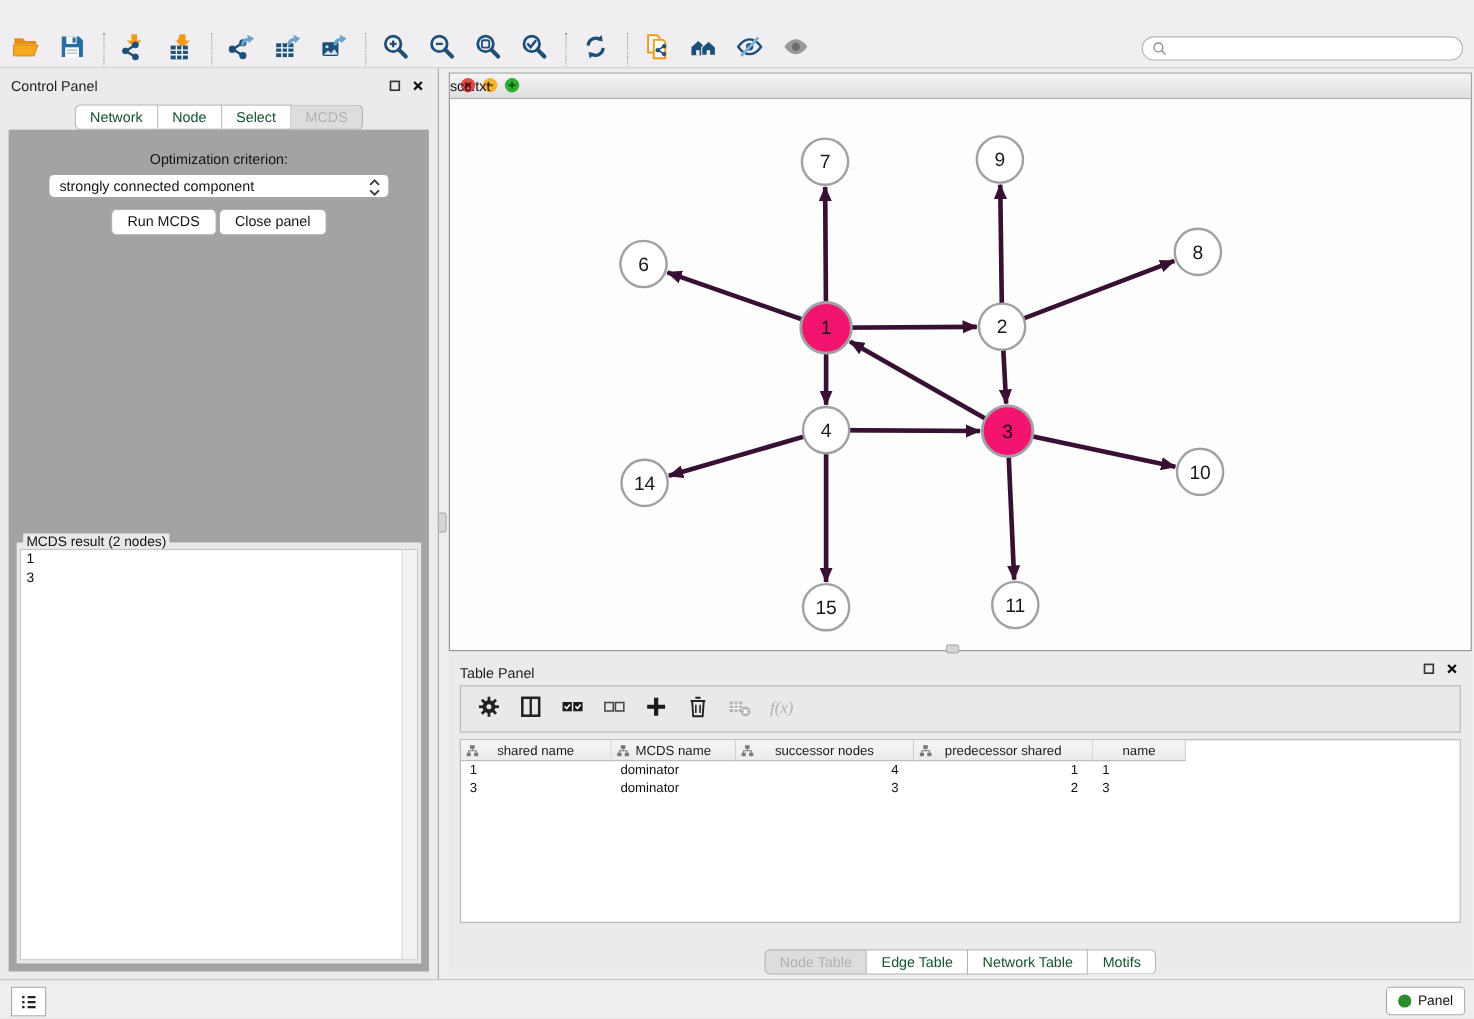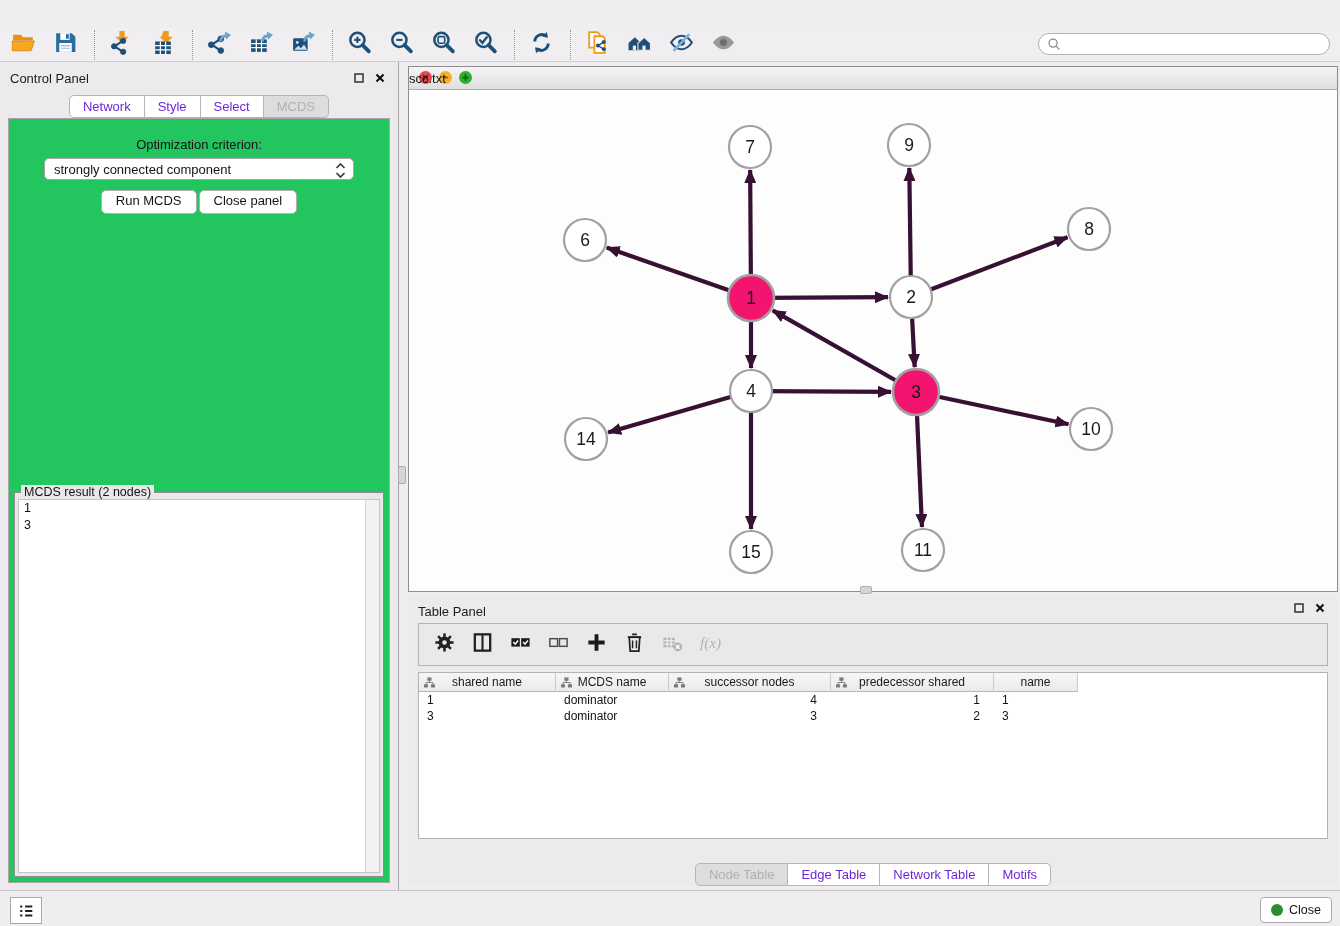--- a/index.html
+++ b/index.html
@@ -26,28 +26,28 @@
   #search-input{border:none;outline:none;flex:1;height:18px;font-size:12px;background:transparent;padding:0 8px 0 4px;}
 
   
   #control-panel{position:absolute;left:0;top:62px;width:399px;height:828px;background:#eceaec;
     border-right:1px solid #a8a6a8;box-sizing:border-box;}
   .panel-title{position:absolute;left:10px;top:9px;font-size:13px;color:#1c1c1c;}
   .panel-ctl{position:absolute;top:9px;width:13px;height:13px;display:flex;align-items:center;justify-content:center;cursor:pointer;}
   .panel-ctl svg{width:12px;height:12px;}
 
   .tabs-row{position:absolute;left:0;right:0;display:flex;justify-content:center;}
-  .tab{height:21px;line-height:21px;padding:0 13px;font-size:13px;background:#fff;color:#6d28d9;
+  .tab{height:21px;line-height:21px;padding:0 13px;font-size:13px;background:#fff;color:#14532d;
     border:1px solid #b6b4b6;border-left:none;cursor:pointer;}
   .tab:first-child{border-left:1px solid #b6b4b6;border-radius:5px 0 0 5px;}
   .tab:last-child{border-radius:0 5px 5px 0;}
   .tab.selected{background:#dedcde;color:#b2b0b2;}
 
   #cp-tabs{top:33px;}
-  #cp-box{position:absolute;left:8px;top:56px;width:382px;height:765px;background:#22c55e;
+  #cp-box{position:absolute;left:8px;top:56px;width:382px;height:765px;background:#a3a3a3;
     border:1px solid #a8a6a8;box-sizing:border-box;}
   #opt-label{position:absolute;left:0;right:0;top:18px;text-align:center;font-size:13px;color:#141414;}
   #opt-select{position:absolute;left:35px;top:39px;width:310px;height:22px;background:#fff;
     border:1px solid #a8a6a8;border-radius:5px;display:flex;align-items:center;font-size:13px;color:#141414;
     padding-left:9px;box-sizing:border-box;cursor:pointer;}
   #opt-select .spinner{position:absolute;right:6px;top:3px;}
   #cp-buttons{position:absolute;left:0;right:0;top:71px;display:flex;justify-content:center;gap:2px;}
   .push-btn{height:22px;line-height:20px;padding:0 14px;background:#fff;border:1px solid #b0aeb0;
     border-radius:5px;font-size:13px;color:#141414;cursor:pointer;}
   #result-box{position:absolute;left:5px;top:373px;width:368px;height:383px;
@@ -269,21 +269,21 @@
           <rect x="2" y="2" width="8" height="8" fill="none" stroke="#333" stroke-width="1.5"></rect>
         </svg>
     </div>
     <div class="panel-ctl" style="right:12px">
       <svg viewBox="0 0 12 12">
           <path d="M2.5 2.5l7 7M9.5 2.5l-7 7" stroke="#111" stroke-width="2.1"></path>
         </svg>
     </div>
     <div class="tabs-row" id="cp-tabs">
         <div class="tab">Network</div>
-        <div class="tab">Style</div>
+        <div class="tab">Node</div>
         <div class="tab">Select</div>
         <div class="tab selected">MCDS</div>
       </div>
 
     <div id="cp-box">
       <div id="opt-label">Optimization criterion:</div>
       <div id="opt-select">
         <span>strongly connected component</span>
         <svg class="spinner" width="13" height="17" viewBox="0 0 13 17">
           <path d="M2.5 6l4-4 4 4" fill="none" stroke="#3a3a3a" stroke-width="1.7"></path>
@@ -526,16 +526,16 @@
   <div id="statusbar">
     <div id="list-btn">
       <svg viewBox="0 0 20 20">
         <g stroke="#222" stroke-width="2.2">
             <path d="M3.5 5h2.4M9 5h8M3.5 10h2.4M9 10h8M3.5 15h2.4M9 15h8"></path>
           </g>
       </svg>
     </div>
     <div id="memory-btn">
       <div id="memory-dot"></div>
-      <div id="memory-label">Close</div>
+      <div id="memory-label">Panel</div>
     </div>
   </div>
 </div>
 
 </body></html>

